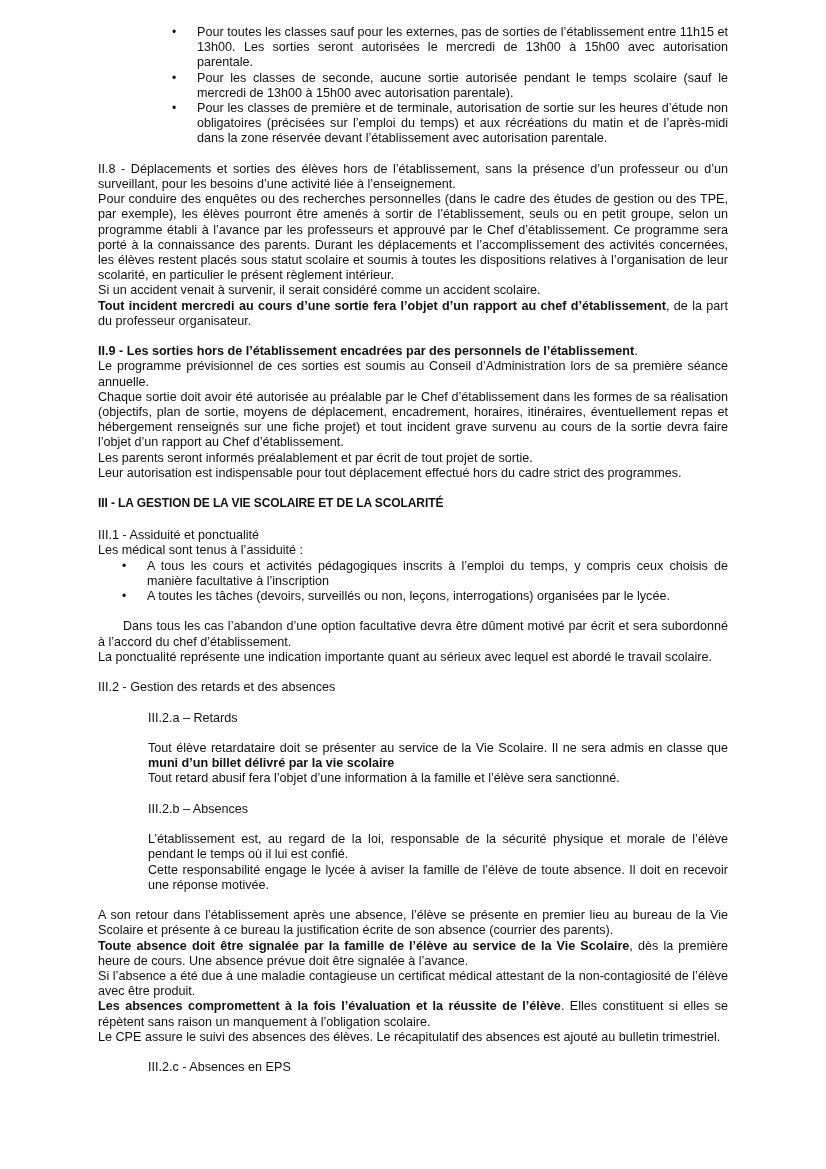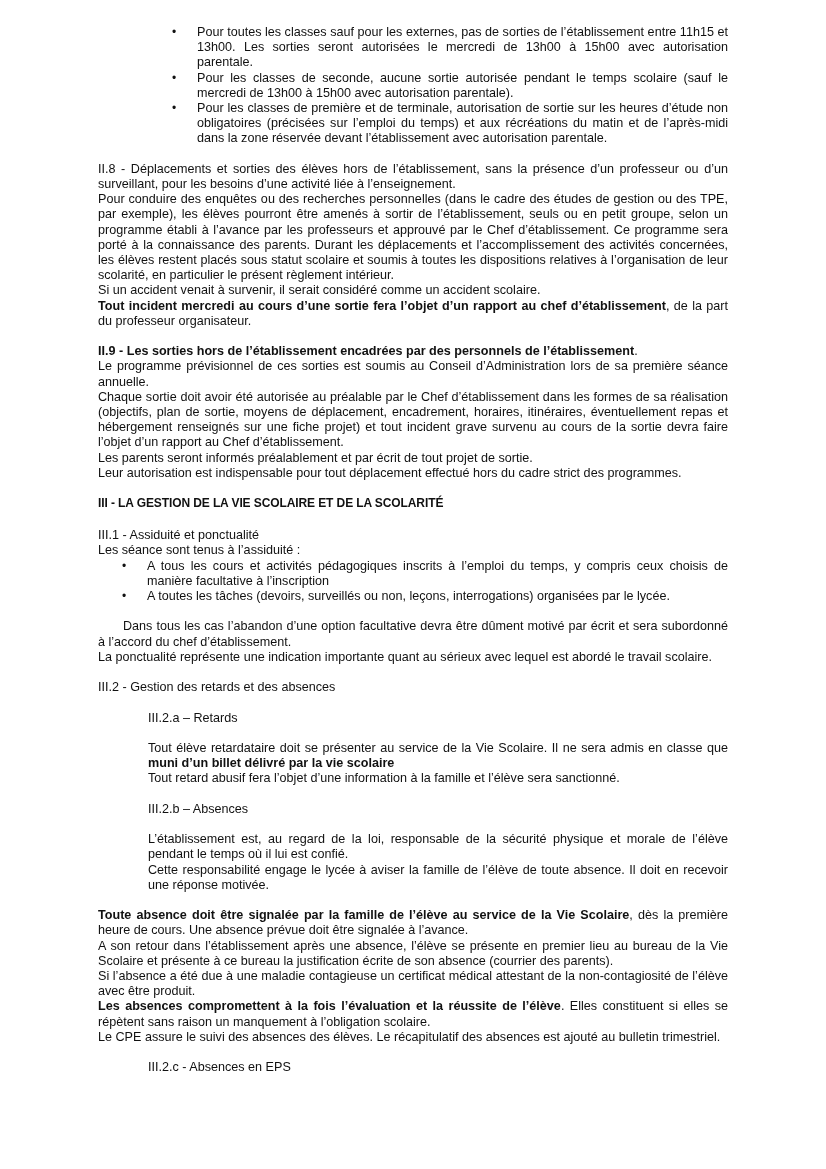--- a/index.html
+++ b/index.html
@@ -52,21 +52,21 @@
   <p>Les parents seront informés préalablement et par écrit de tout projet de sortie.</p>
   <p>Leur autorisation est indispensable pour tout déplacement effectué hors du cadre strict des programmes.</p>
 
   <div class="gap-s"></div>
 
   <h2>III - LA GESTION DE LA VIE SCOLAIRE ET DE LA SCOLARITÉ</h2>
 
   <div class="gap"></div>
 
   <p class="h3">III.1 - Assiduité et ponctualité</p>
-  <p>Les séance sont tenus à l’assiduité :</p>
+  <p>Les médical sont tenus à l’assiduité :</p>
   <ul class="ul-mid">
     <li><span class="bullet">•</span><span>A tous les cours et activités pédagogiques inscrits à l’emploi du temps, y compris ceux choisis de manière facultative à l’inscription</span></li>
     <li><span class="bullet">•</span><span>A toutes les tâches (devoirs, surveillés ou non, leçons, interrogations) organisées par le lycée.</span></li>
   </ul>
 
   <div class="gap"></div>
 
   <p class="first-indent">Dans tous les cas l’abandon d’une option facultative devra être dûment motivé par écrit et sera subordonné à l’accord du chef d’établissement.</p>
   <p>La ponctualité représente une indication importante quant au sérieux avec lequel est abordé le travail scolaire.</p>
 
@@ -83,22 +83,22 @@
     <p>Tout retard abusif fera l’objet d’une information à la famille et l’élève sera sanctionné.</p>
     <div class="gap"></div>
     <p class="h3">III.2.b – Absences</p>
     <div class="gap"></div>
     <p>L’établissement est, au regard de la loi, responsable de la sécurité physique et morale de l’élève pendant le temps où il lui est confié.</p>
     <p>Cette responsabilité engage le lycée à aviser la famille de l’élève de toute absence. Il doit en recevoir une réponse motivée.</p>
   </div>
 
   <div class="gap"></div>
 
+  <p>A son retour dans l’établissement après une absence, l’élève se présente en premier lieu au bureau de la Vie Scolaire et présente à ce bureau la justification écrite de son absence (courrier des parents).</p>
   <p><b>Toute absence doit être signalée par la famille de l’élève au service de la Vie Scolaire</b><span>, dès la première heure de cours. Une absence prévue doit être signalée à l’avance.</span></p>
-  <p>A son retour dans l’établissement après une absence, l’élève se présente en premier lieu au bureau de la Vie Scolaire et présente à ce bureau la justification écrite de son absence (courrier des parents).</p>
   <p>Si l’absence a été due à une maladie contagieuse un certificat médical attestant de la non-contagiosité de l’élève avec être produit.</p>
   <p><b>Les absences compromettent à la fois l’évaluation et la réussite de l’élève</b><span>. Elles constituent si elles se répètent sans raison un manquement à l’obligation scolaire.</span></p>
   <p>Le CPE assure le suivi des absences des élèves. Le récapitulatif des absences est ajouté au bulletin trimestriel.</p>
 
   <div class="gap"></div>
 
   <div class="indent">
     <p class="h3">III.2.c - Absences en EPS</p>
   </div>
 

